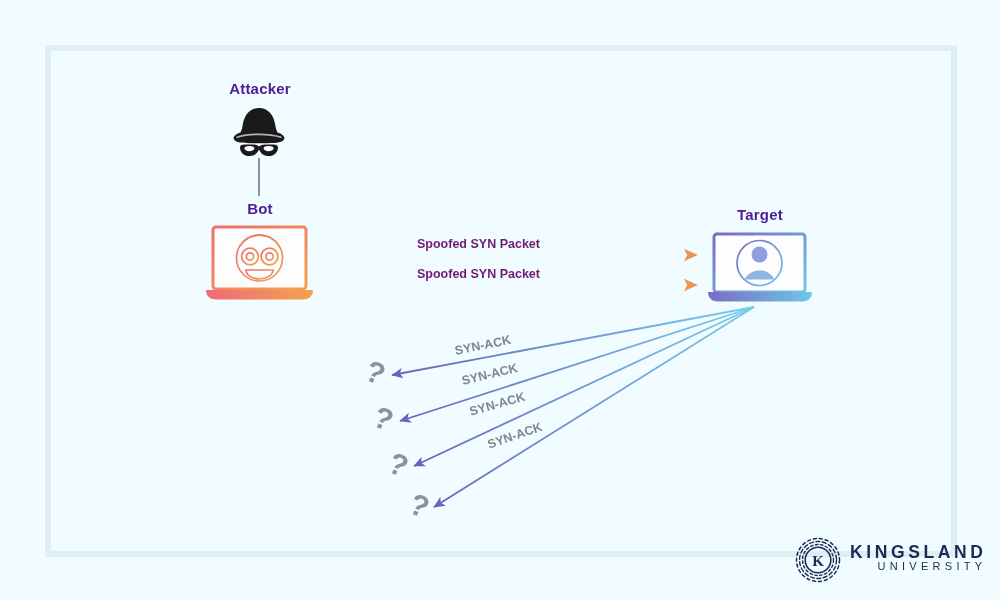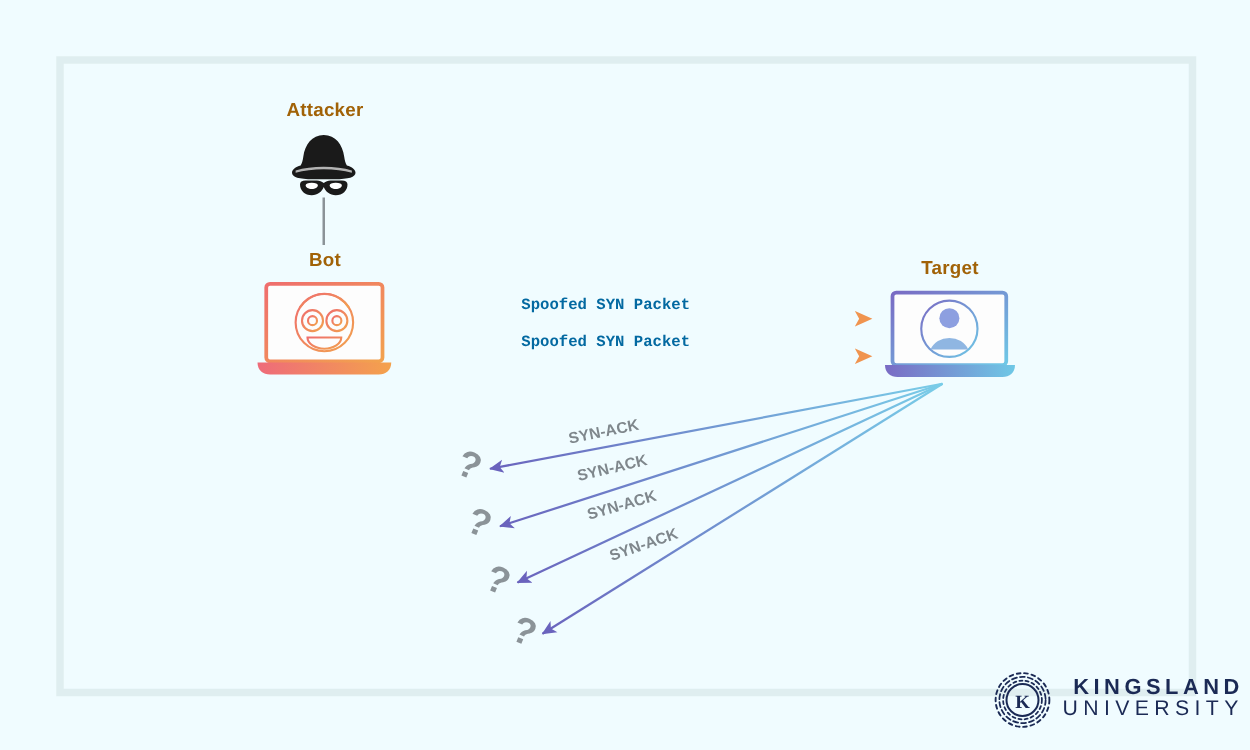--- a/index.html
+++ b/index.html
@@ -19,39 +19,38 @@
     border: 6px solid #dfeef0;
     background: transparent;
   }
 
   
   .layer { position: absolute; left: 0; top: 0; width: 1000px; height: 600px; }
 
   
   .node-label {
     position: absolute;
-    color: #a16207;
+    color: #4c1d95;
     font-weight: bold;
     font-size: 15px;
     letter-spacing: .2px;
     white-space: nowrap;
     text-align: center;
   }
   #label-attacker { left: 185px; top: 80px; width: 150px; }
   #label-bot      { left: 185px; top: 200px; width: 150px; }
   #label-target   { left: 685px; top: 206px; width: 150px; }
 
   
   .packet-label {
     position: absolute;
-    color: #0369a1;
+    color: #701a75;
     font-weight: bold;
     font-size: 12.5px;
     white-space: nowrap;
-    font-family: Liberation Mono, monospace;
   }
   #packet-label-1 { left: 417px; top: 237px; }
   #packet-label-2 { left: 417px; top: 267px; }
 
   .ack-label {
     position: absolute;
     color: #7f878c;
     font-weight: bold;
     font-size: 12.5px;
     white-space: nowrap;
@@ -73,21 +72,21 @@
   }
   #qmark-1 { left: 366px; top: 358px; }
   #qmark-2 { left: 374px; top: 404px; }
   #qmark-3 { left: 389px; top: 450px; }
   #qmark-4 { left: 410px; top: 491px; }
 
   
   .logo { position: absolute; left: 791px; top: 533px; display: flex; align-items: center; gap: 9px; }
   .logo-text { display: flex; flex-direction: column; line-height: 1.06; text-align: right; }
   .logo-line1 { font-size: 17.5px; font-weight: bold; color: #1b2a55; letter-spacing: 3.6px; }
-  .logo-line2 { font-size: 17px; font-weight: normal; color: #1b2a55; letter-spacing: 4.3px; }
+  .logo-line2 { font-size: 11px; font-weight: normal; color: #1b2a55; letter-spacing: 4.3px; }
 </style>
 </head>
 <body>
 
 <div id="stage">
 
   <div class="frame"></div>
 
   <svg class="layer" viewBox="0 0 1000 600">
     <defs>

